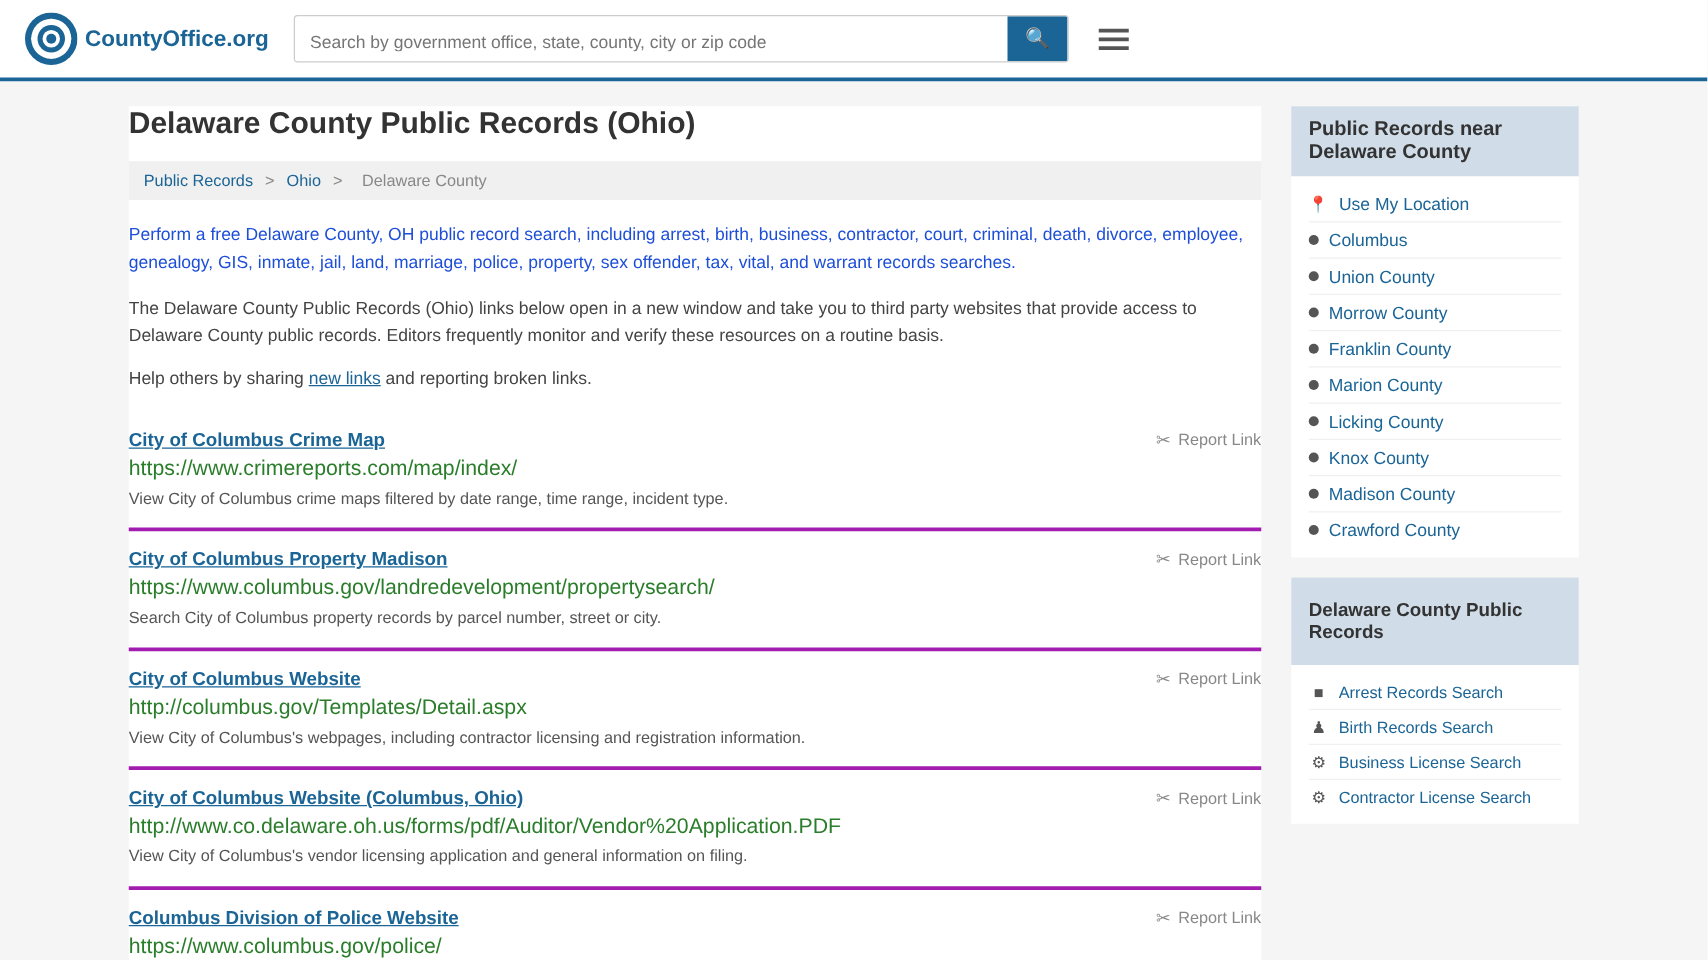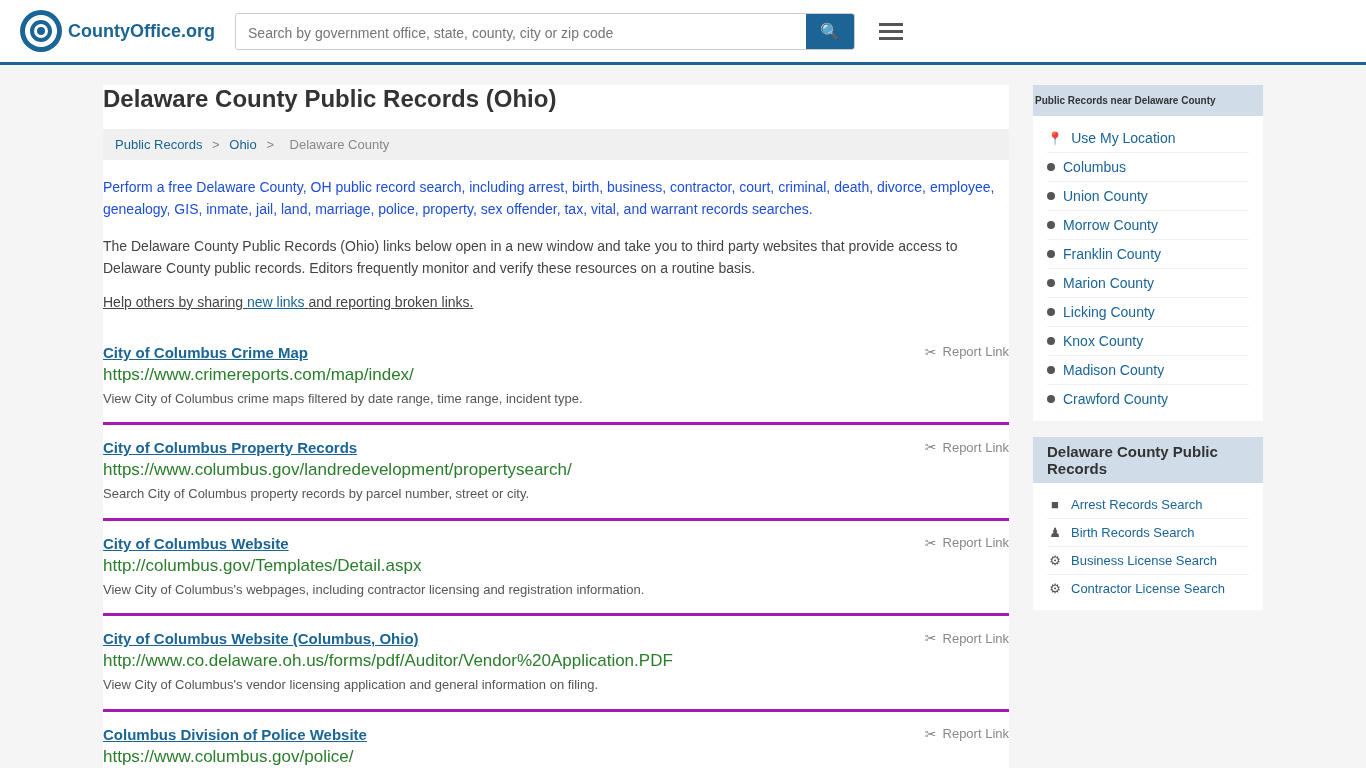--- a/index.html
+++ b/index.html
@@ -179,22 +179,22 @@
       flex-shrink: 0;
     }
 
     .sidebar-section {
       background: #fff;
       margin-bottom: 16px;
     }
 
     .sidebar-section-header {
       background: #d0dde8;
-      padding: 10px 2px;
-      font-size: 10px;
+      padding: 10px 14px;
+      font-size: 16px;
       font-weight: bold;
       color: #333;
     }
 
     .sidebar-section-content {
       padding: 8px 14px;
     }
 
     .sidebar-link {
       display: flex;
@@ -214,21 +214,21 @@
       border-radius: 50%;
       flex-shrink: 0;
     }
     .sidebar-link .pin-icon {
       color: #555;
       font-size: 13px;
     }
 
     .sidebar-records-header {
       background: #d0dde8;
-      padding: 6px 14px;
+      padding: 18px 14px;
       font-size: 15px;
       font-weight: bold;
       color: #333;
     }
 
     .sidebar-record-link {
       display: flex;
       align-items: center;
       gap: 8px;
       padding: 6px 0;
@@ -290,41 +290,41 @@
       <a>Public Records</a>
       <span> &gt; </span>
       <a>Ohio</a>
       <span> &gt; </span>
       <span>Delaware County</span>
     </div>
 
     <p id="description" class="description" style="font-size:14px;line-height:1.6;color:#1d4ed8;margin-bottom:14px;">Perform a free Delaware County, OH public record search, including arrest, birth, business, contractor, court, criminal, death, divorce, employee, genealogy, GIS, inmate, jail, land, marriage, police, property, sex offender, tax, vital, and warrant records searches.</p>
     <p id="description2" class="description" style="font-size:14px;line-height:1.6;color:#444;margin-bottom:14px;">The Delaware County Public Records (Ohio) links below open in a new window and take you to third party websites that provide access to Delaware County public records. Editors frequently monitor and verify these resources on a routine basis.</p>
 
-    <p id="help-text" style="font-size:14px;color:#444;margin-bottom:20px;text-decoration:underline;">
+    <p id="help-text" style="font-size:14px;color:#444;margin-bottom:20px;">
       <span>Help others by sharing </span>
       <a style="color:#1a6496;">new links</a>
       <span> and reporting broken links.</span>
     </p>
 
     <div id="records-list">
         <div class="record-item">
       <div class="record-item-header">
         <span class="record-title">City of Columbus Crime Map</span>
         <button class="report-link-btn">
           <span class="report-icon">✂</span>
           <span>Report Link</span>
         </button>
       </div>
       <div class="record-url">https://www.crimereports.com/map/index/</div>
       <div class="record-desc">View City of Columbus crime maps filtered by date range, time range, incident type.</div>
     </div>
         <div class="record-item">
       <div class="record-item-header">
-        <span class="record-title">City of Columbus Property Records</span>
+        <span class="record-title">City of Columbus Property Madison</span>
         <button class="report-link-btn">
           <span class="report-icon">✂</span>
           <span>Report Link</span>
         </button>
       </div>
       <div class="record-url">https://www.columbus.gov/landredevelopment/propertysearch/</div>
       <div class="record-desc">Search City of Columbus property records by parcel number, street or city.</div>
     </div>
         <div class="record-item">
       <div class="record-item-header">

